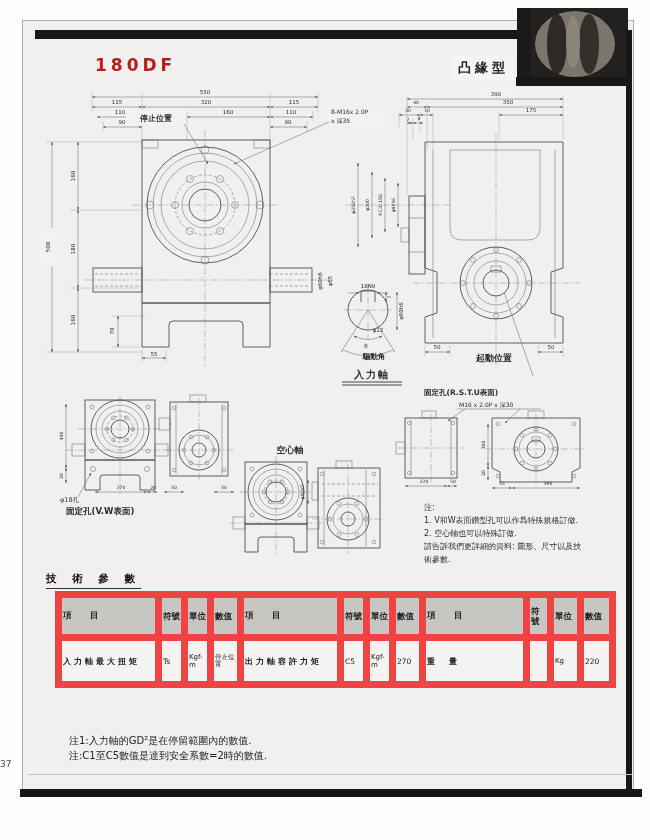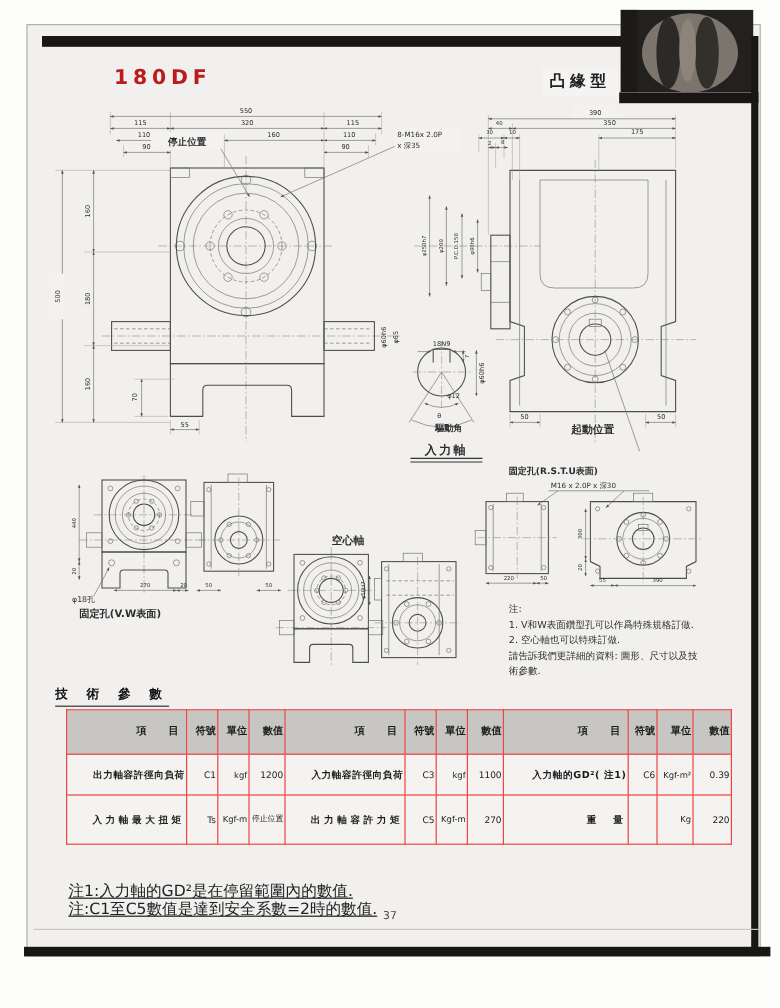--- a/index.html
+++ b/index.html
@@ -29,36 +29,36 @@
   text{fill:#2e2e2e;font-family:"DejaVu Sans","Liberation Sans",sans-serif;}
   .dt{font-size:5.5px;text-anchor:middle;}
   .dts{font-size:4.5px;text-anchor:middle;}
   .lt{font-size:8px;font-weight:bold;text-anchor:middle;}
   .st{font-size:6px;text-anchor:start;}
   .bg{fill:#f3f2f0;stroke:none;}
   .title-params{position:absolute;left:46px;top:572px;font-size:10.5px;font-weight:bold;
       letter-spacing:6px;color:#111;border-bottom:1.2px solid #333;padding-bottom:2px;}
   table.params{position:absolute;left:55px;top:591px;width:548px;border-collapse:collapse;
       table-layout:fixed;}
-  table.params td{border:1px solid #ef4444;text-align:right;vertical-align:middle;
+  table.params td{border:7px solid #ef4444;text-align:left;vertical-align:middle;
       color:#1c1c1c;background:#f4f3f1;padding:0 1px;}
   table.params tr.hd td{background:#c7c6c3;font-weight:bold;font-size:8.5px;height:36px;}
   td.hitem{letter-spacing:5px;}
   td.hstack{word-break:break-all;line-height:1.2;}
   td.ci{font-size:8px;font-weight:600;letter-spacing:.5px;}
   td.cs,td.cv{font-size:7.5px;}
   td.cu{font-size:7px;}
   td.small{font-size:6.5px;line-height:1.15;word-break:break-all;}
   td.wide{letter-spacing:3px;}
   tr.r1 td{height:33px;}
   tr.r2 td{height:36px;background:#d0cfcc;}
   tr.r3 td{height:40px;}
-  .tnote{position:absolute;left:57px;font-size:13px;color:#222;text-decoration:underline;}
+  .tnote{position:absolute;left:69px;font-size:10px;color:#222;}
   .bottomrule{position:absolute;left:28px;top:774px;width:604px;height:1px;background:#c6c5c2;}
-  .pagenum{position:absolute;left:0;right:0;top:759px;text-align:center;
+  .pagenum{position:absolute;left:0;right:0;top:759px;text-align:left;
       font-size:9px;color:#4a4a4a;}
 </style>
 </head>
 <body>
 
 <div class="sheet"></div>
 <div class="bar bar-top"></div>
 <div class="photo">
   <svg width="111" height="69">
     <rect width="111" height="69" fill="#23211f"></rect>
@@ -470,34 +470,20 @@
     <td class="hstack">數值</td>
     <td class="hitem">項　目</td>
     <td class="hstack">符號</td>
     <td class="hstack">單位</td>
     <td class="hstack">數值</td>
     <td class="hitem">項　目</td>
     <td class="hstack">符號</td>
     <td class="hstack">單位</td>
     <td class="hstack">數值</td>
   </tr>
-  <tr class="r1">
-    <td class="ci">出力軸容許徑向負荷</td>
-    <td class="cs">C1</td>
-    <td class="cu">kgf</td>
-    <td class="cv">1200</td>
-    <td class="ci">入力軸容許徑向負荷</td>
-    <td class="cs">C3</td>
-    <td class="cu">kgf</td>
-    <td class="cv">1100</td>
-    <td class="ci">入力軸的GD²( 注1)</td>
-    <td class="cs">C6</td>
-    <td class="cu">Kgf-m²</td>
-    <td class="cv">0.39</td>
-  </tr>
   <tr class="r3">
     <td class="ci wide">入力軸最大扭矩</td>
     <td class="cs">Ts</td>
     <td class="cu">Kgf-m</td>
     <td class="cv small">停止位置</td>
     <td class="ci wide">出力軸容許力矩</td>
     <td class="cs">C5</td>
     <td class="cu">Kgf-m</td>
     <td class="cv">270</td>
     <td class="ci wide">重　量</td>

